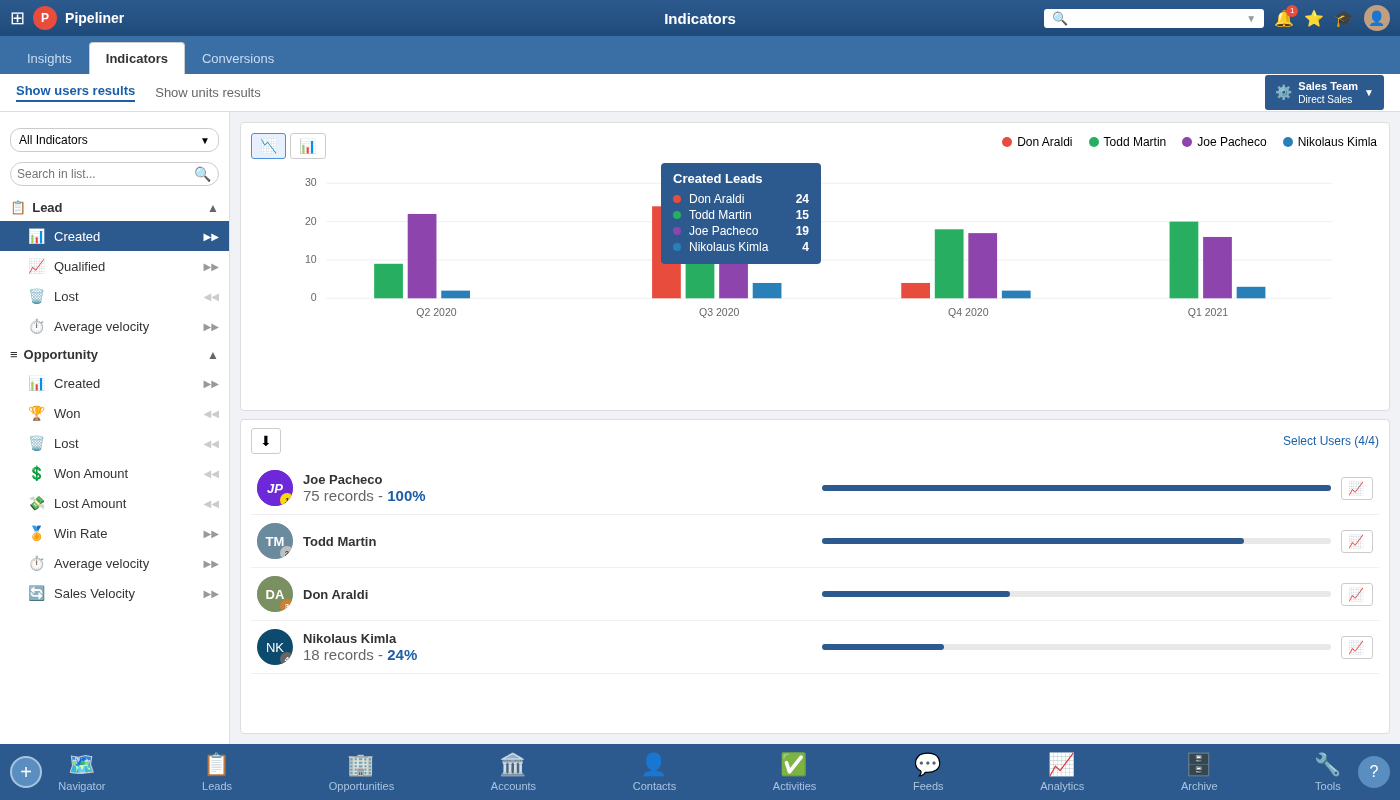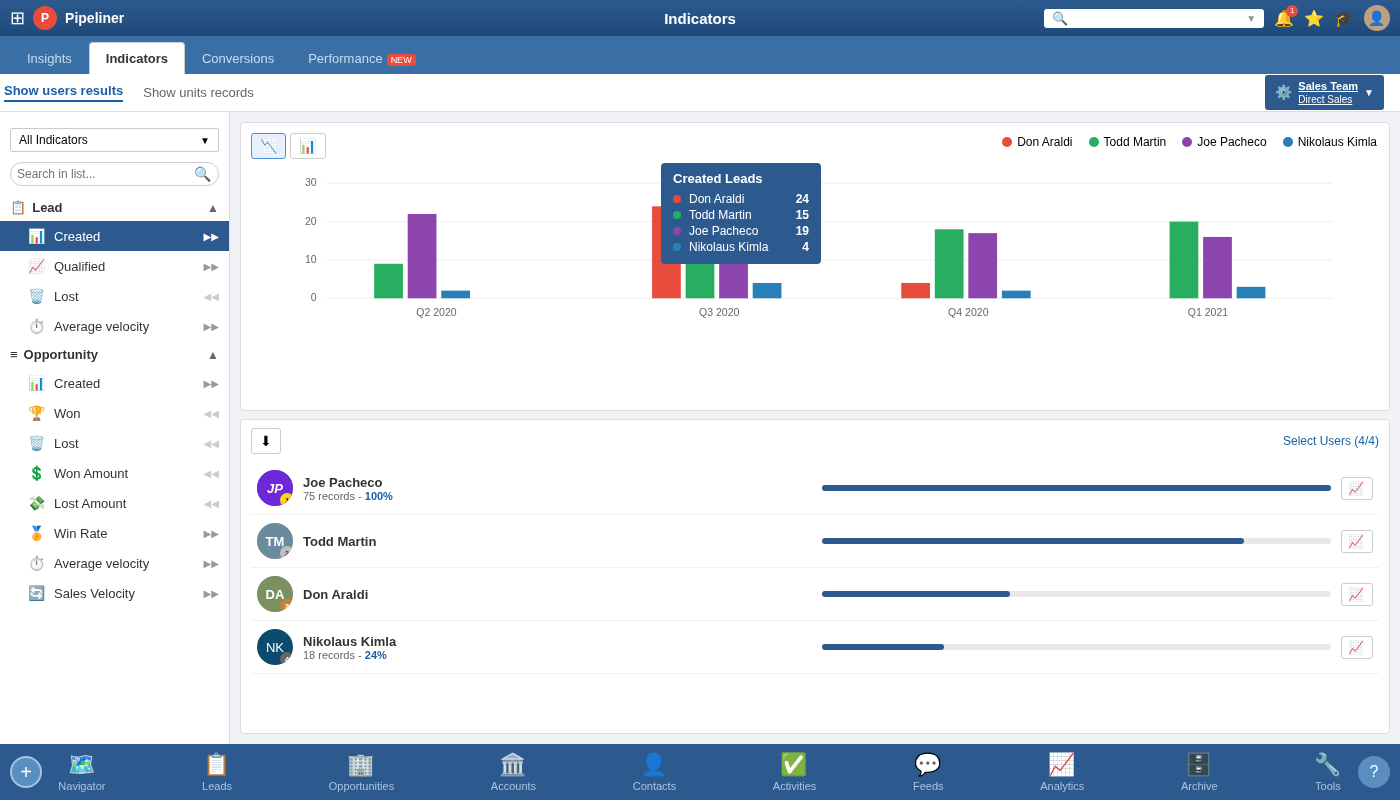--- a/index.html
+++ b/index.html
@@ -54,21 +54,21 @@
       margin-left: 4px;
       vertical-align: middle;
     }
 
     
     .secondary-bar {
       background: white;
       height: 38px;
       display: flex;
       align-items: center;
-      padding: 0 4px;
+      padding: 0 16px;
       border-bottom: 1px solid #ddd;
       position: relative;
     }
     .users-btn {
       color: #1a5fa8;
       font-weight: 600;
       font-size: 13px;
       cursor: pointer;
       border-bottom: 2px solid #1a5fa8;
       padding-bottom: 2px;
@@ -85,21 +85,21 @@
       display: flex;
       align-items: center;
       background: #2d5a8e;
       color: white;
       padding: 4px 10px;
       border-radius: 3px;
       font-size: 12px;
       cursor: pointer;
       gap: 6px;
     }
-    .team-selector-text { line-height: 1.3; text-decoration: underline; }
+    .team-selector-text { line-height: 1.3; }
 
     
     .main-content {
       display: flex;
       height: calc(800px - 36px - 38px - 38px - 56px);
       background: #f0f2f5;
     }
 
     
     .sidebar {
@@ -112,21 +112,21 @@
     }
     .sidebar-filter {
       padding: 6px 10px;
       display: flex;
       align-items: center;
       gap: 6px;
     }
     .dropdown-select {
       flex: 1;
       border: 1px solid #ccc;
-      border-radius: 2px;
+      border-radius: 10px;
       padding: 4px 8px;
       font-size: 12px;
       background: white;
       cursor: pointer;
       display: flex;
       align-items: center;
       justify-content: space-between;
     }
     .search-input-wrap {
       display: flex;
@@ -301,21 +301,21 @@
       justify-content: center;
       font-weight: bold;
       color: white;
     }
     .rank-1 { background: gold; color: #333; }
     .rank-2 { background: silver; color: #333; }
     .rank-3 { background: #cd7f32; }
     .rank-4 { background: #666; }
     .ranking-info { flex: 1; }
     .ranking-name { font-weight: 600; font-size: 13px; color: #333; }
-    .ranking-records { font-size: 11px; color: #666; }
+    .ranking-records { font-size: 15px; color: #666; }
     .ranking-records .pct { color: #1a5fa8; font-weight: 600; }
     .ranking-bar-wrap { flex: 1; }
     .ranking-bar-bg { height: 6px; background: #e8e8e8; border-radius: 3px; }
     .ranking-bar { height: 6px; background: #2d5a8e; border-radius: 3px; }
     .ranking-action-btn {
       border: 1px solid #ccc;
       background: white;
       border-radius: 3px;
       padding: 3px 7px;
       cursor: pointer;
@@ -418,28 +418,25 @@
     <div class="avatar">
       <span style="font-size:14px;">👤</span>
     </div>
   </div>
 </div>
 
 <div class="tabs-bar">
   <div class="tab">Insights</div>
   <div class="tab active">Indicators</div>
   <div class="tab">Conversions</div>
-  <div class="tab">
-    <span>Performance</span><span class="tab-new-badge">NEW</span>
-  </div>
 </div>
 
 <div class="secondary-bar">
   <span class="users-btn">Show users results</span>
-  <span class="units-btn">Show units records</span>
+  <span class="units-btn">Show units results</span>
   <div class="team-selector">
     <span style="font-size:14px;">⚙️</span>
     <div class="team-selector-text">
       <div style="font-size:11px;font-weight:bold;">Sales Team</div>
       <div style="font-size:10px;">Direct Sales</div>
     </div>
     <span style="font-size:10px;">▼</span>
   </div>
 </div>
 

